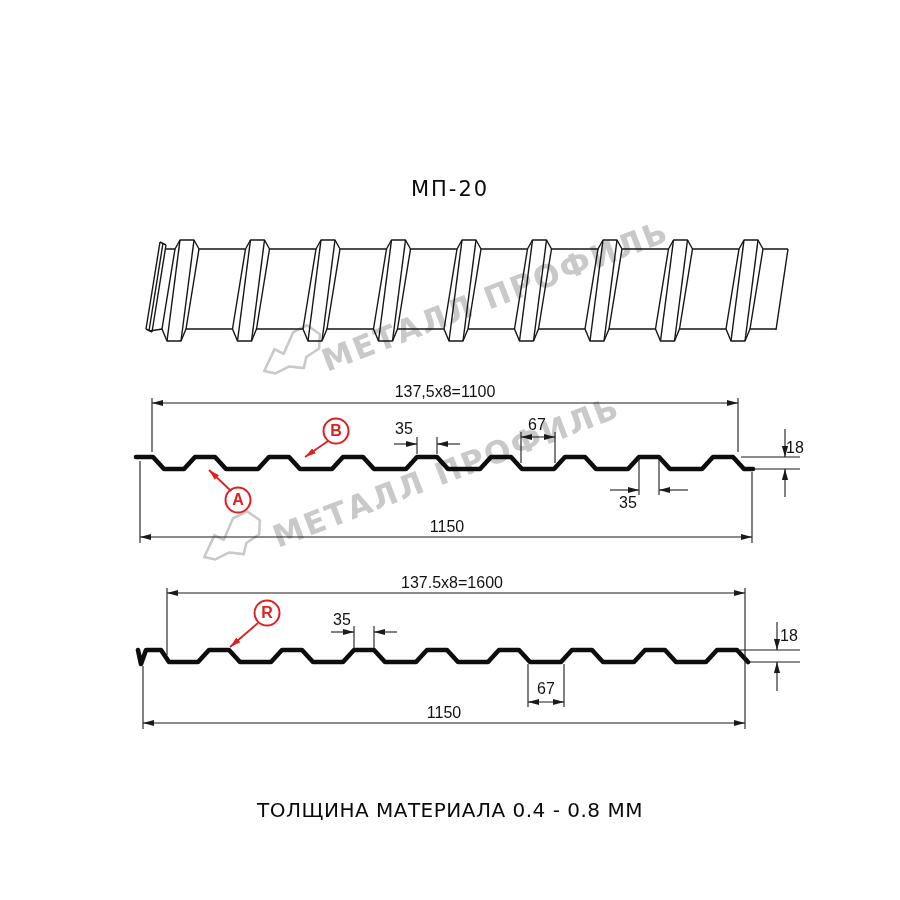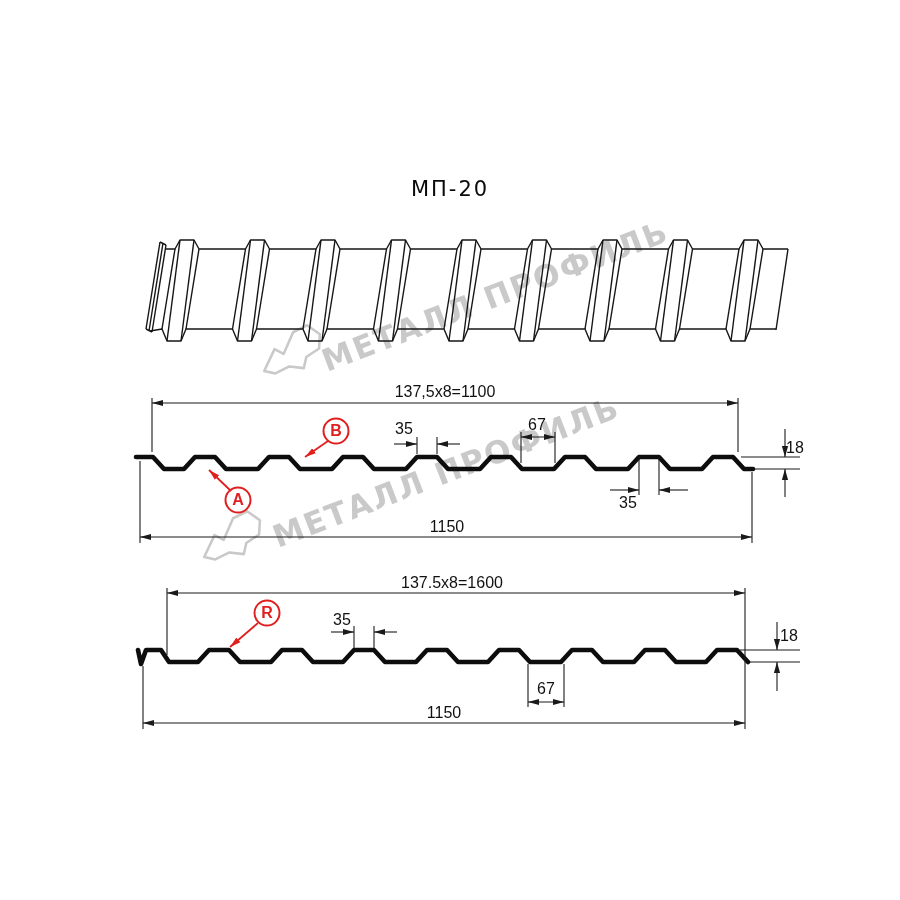--- a/index.html
+++ b/index.html
@@ -138,20 +138,21 @@
         <line x1="777" y1="691" x2="777" y2="662" class="ln" marker-end="url(#ab)"></line>
       </g>
     <g id="g-red">
         <line x1="231" y1="491" x2="209" y2="470" class="redln" marker-end="url(#ar)"></line>
         <line x1="328" y1="441" x2="305" y2="457" class="redln" marker-end="url(#ar)"></line>
         <line x1="258" y1="623" x2="230" y2="647" class="redln" marker-end="url(#ar)"></line>
       </g>
   </svg>
 
   <div class="abs subtitle" style="left:450px;top:141px;margin-top:48px;">МП-20</div>
+  <div class="abs footer" style="left:450px;top:810px;">ТОЛЩИНА МАТЕРИАЛА 0.4 - 0.8 ММ</div>
 
   <div class="abs dim" style="left:445px;top:392px;">137,5x8=1100</div>
   <div class="abs dim" style="left:404px;top:429px;">35</div>
   <div class="abs dim" style="left:537px;top:425px;">67</div>
   <div class="abs dim" style="left:795px;top:448px;">18</div>
   <div class="abs dim" style="left:628px;top:503px;">35</div>
   <div class="abs dim" style="left:447px;top:527px;">1150</div>
 
   <div class="abs dim" style="left:452px;top:583px;">137.5x8=1600</div>
   <div class="abs dim" style="left:342px;top:620px;">35</div>

